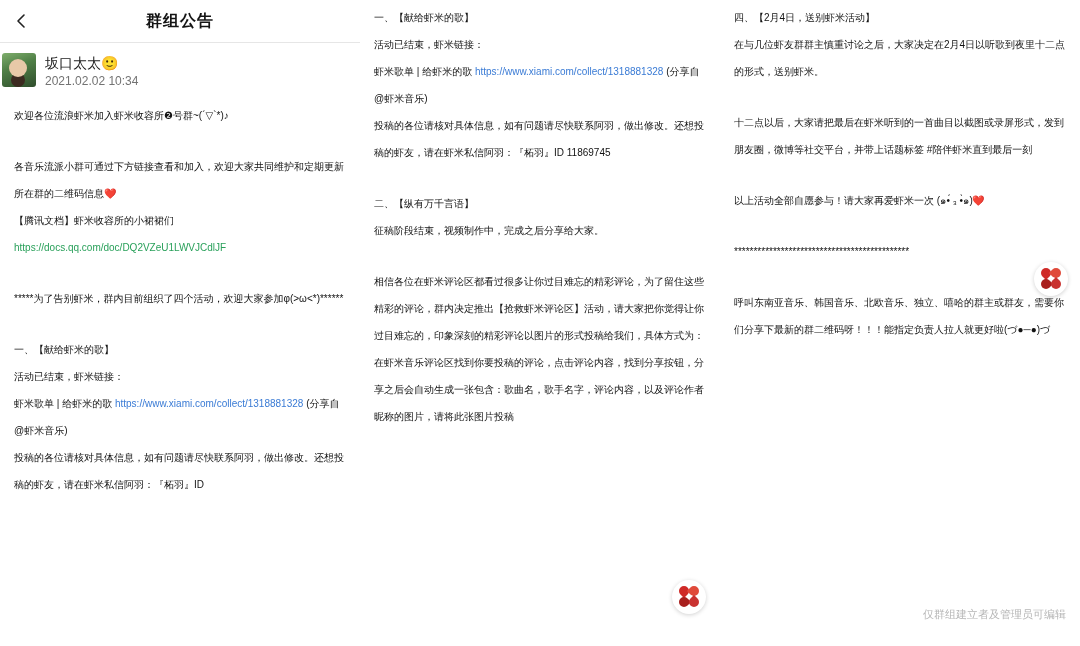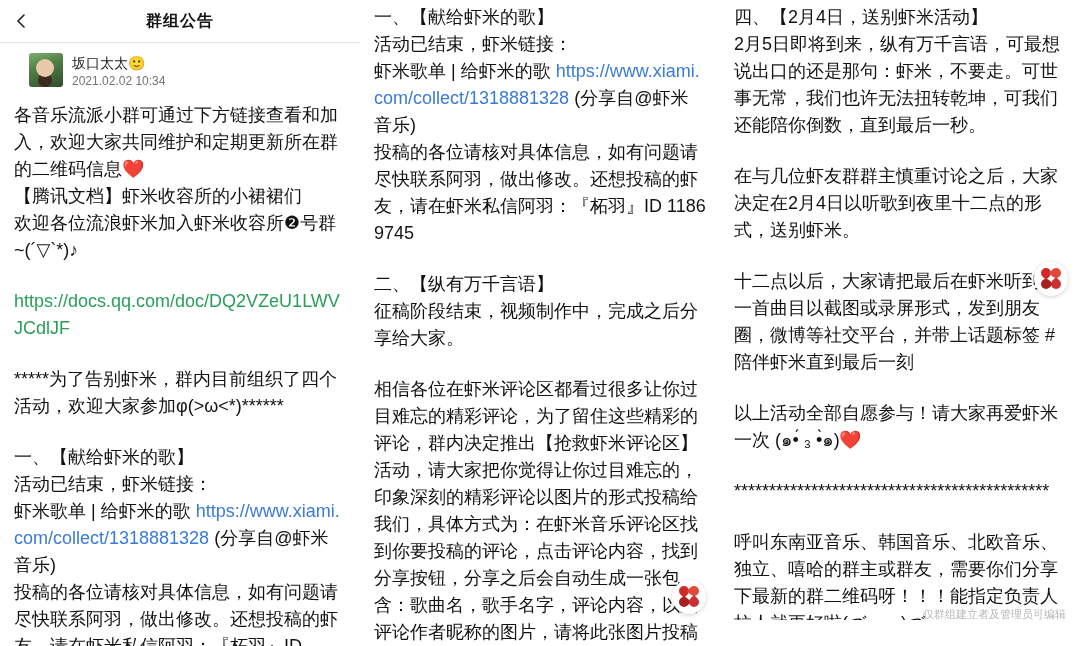--- a/index.html
+++ b/index.html
@@ -63,21 +63,21 @@
   }
   .header-rule {
     height: 1px;
     background: #e6e6e6;
     margin: 0;
   }
 
   
   .author-row {
     display: flex;
-    padding: 10px 14px 4px 29px;
+    padding: 10px 14px 4px 2px;
     align-items: flex-start;
   }
   .avatar {
     width: 34px;
     height: 34px;
     border-radius: 3px;
     flex: 0 0 34px;
     background: linear-gradient(160deg, #7fae6c 0%, #4f7f46 40%, #2f4d2c 100%);
     position: relative;
     overflow: hidden;
@@ -105,21 +105,21 @@
   .author-time {
     font-size: 12px;
     color: #737373;
     line-height: 17px;
     margin-top: 1px;
   }
 
   
   .body {
     padding: 8px 14px 0 14px;
-    font-size: 18px;
+    font-size: 10px;
     line-height: 27px;
     color: #121212;
     word-break: break-all;
   }
   .col2 .body, .col3 .body {
     padding-top: 4px;
   }
   .para {
     margin: 0 0 24px 0;
     white-space: pre-wrap;
@@ -200,23 +200,23 @@
 
     <div class="author-row">
       <div class="avatar"></div>
       <div class="author-meta">
         <div class="author-name">坂口太太🙂</div>
         <div class="author-time">2021.02.02 10:34</div>
       </div>
     </div>
 
     <div class="body">
+      <p class="para">欢迎各位流浪虾米加入虾米收容所❷号群~(´▽`*)♪</p>
       <p class="para tight">各音乐流派小群可通过下方链接查看和加入，欢迎大家共同维护和定期更新所在群的二维码信息❤️
 【腾讯文档】虾米收容所的小裙裙们</p>
-      <p class="para">欢迎各位流浪虾米加入虾米收容所❷号群~(´▽`*)♪</p>
       <p class="para"><a class="link-green" href="#">https://docs.qq.com/doc/DQ2VZeU1LWVJCdlJF</a></p>
       <p class="para">*****为了告别虾米，群内目前组织了四个活动，欢迎大家参加φ(&gt;ω&lt;*)******</p>
       <p class="para tight">一、【献给虾米的歌】</p>
       <p class="para tight">活动已结束，虾米链接：</p>
       <p class="para tight">虾米歌单 | 给虾米的歌 <a class="link" href="#">https://www.xiami.com/collect/1318881328</a> (分享自@虾米音乐)</p>
       <p class="para tight">投稿的各位请核对具体信息，如有问题请尽快联系阿羽，做出修改。还想投稿的虾友，请在虾米私信阿羽：『柘羽』ID</p>
     </div>
   </div>
 
   <div class="col-divider" style="left:360px;"></div>
@@ -240,21 +240,20 @@
           <span class="petal p4"></span>
       </span>
     </div>
   </div>
 
   <div class="col-divider" style="left:720px;"></div>
 
   <div class="col col3">
     <div class="body">
       <p class="para tight">四、【2月4日，送别虾米活动】</p>
-      <p class="para">2月5日即将到来，纵有万千言语，可最想说出口的还是那句：虾米，不要走。可世事无常，我们也许无法扭转乾坤，可我们还能陪你倒数，直到最后一秒。</p>
       <p class="para">在与几位虾友群群主慎重讨论之后，大家决定在2月4日以听歌到夜里十二点的形式，送别虾米。</p>
       <p class="para">十二点以后，大家请把最后在虾米听到的一首曲目以截图或录屏形式，发到朋友圈，微博等社交平台，并带上话题标签 #陪伴虾米直到最后一刻</p>
       <p class="para">以上活动全部自愿参与！请大家再爱虾米一次 (๑•́ ₃ •̀๑)❤️</p>
       <p class="para">*********************************************</p>
       <p class="para tight">呼叫东南亚音乐、韩国音乐、北欧音乐、独立、嘻哈的群主或群友，需要你们分享下最新的群二维码呀！！！能指定负责人拉人就更好啦(づ●─●)づ</p>
     </div>
 
     <div class="float-logo logo-c3">
       <span class="petals">
         <span class="petal p1"></span>

